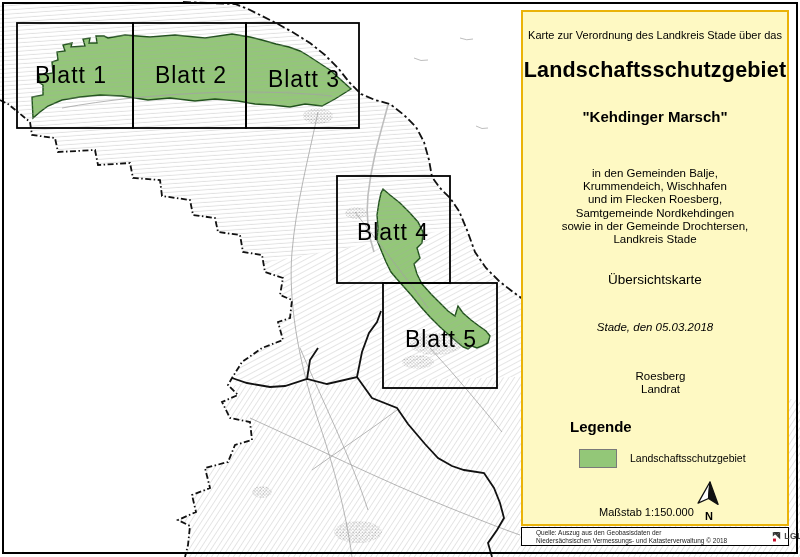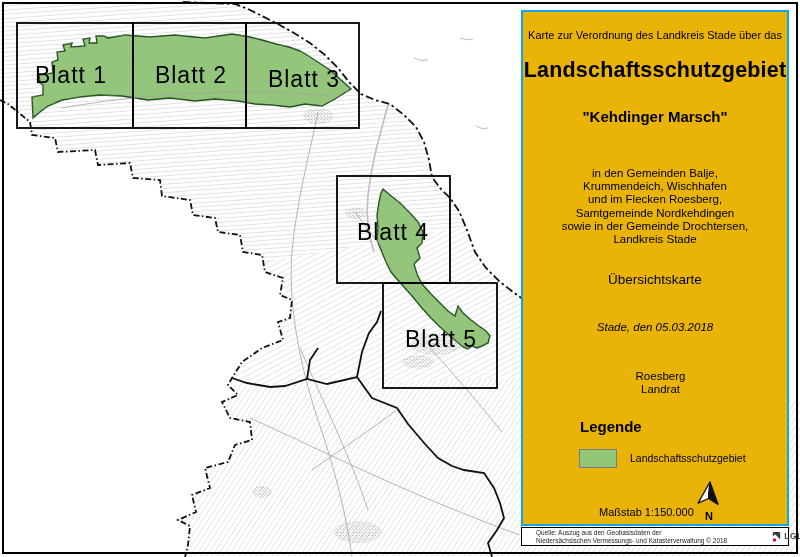--- a/index.html
+++ b/index.html
@@ -3,30 +3,30 @@
 <meta charset="utf-8">
 <style>
   html,body{margin:0;padding:0;background:#e8e8e8;}
   .page{position:relative;width:800px;height:557px;background:#fff;overflow:hidden;
         font-family:"Liberation Sans","DejaVu Sans",sans-serif;color:#000;}
   .map-svg{position:absolute;left:0;top:0;width:800px;height:557px;}
   .outer-border{position:absolute;left:2px;top:2px;right:2px;bottom:3px;
         border:2px solid #000;pointer-events:none;}
   
   .panel{position:absolute;left:521px;top:10px;width:268px;height:516px;
-         background:#eab308;border:2px solid #0ea5e9;box-sizing:border-box;}
+         background:#fef9c3;border:2px solid #eab308;box-sizing:border-box;}
   .panel .abs{position:absolute;left:0;right:0;text-align:center;}
   .intro{top:17px;font-size:11px;}
   .title{top:46px;font-size:21.5px;font-weight:bold;letter-spacing:.2px;}
   .subtitle{top:96px;font-size:15px;font-weight:bold;}
   .muni{top:155px;font-size:11.5px;line-height:13.2px;}
   .maptype{top:260px;font-size:13.5px;font-weight:normal;}
   .dateline{top:309px;font-size:11.5px;font-style:italic;}
   .signature{top:358px;font-size:11.5px;line-height:13px;margin-left:11px;}
-  .legend-head{position:absolute;left:57px;top:406px;font-size:15px;font-weight:bold;}
+  .legend-head{position:absolute;left:47px;top:406px;font-size:15px;font-weight:bold;}
   .legend-swatch{position:absolute;left:56px;top:437px;width:36px;height:17px;
                  background:#93c778;border:1px solid #7a7a7a;}
   .legend-label{position:absolute;left:107px;top:440px;font-size:10.5px;}
   .scale-label{position:absolute;left:76px;top:494px;font-size:11px;}
   .north{position:absolute;left:163px;top:469px;width:46px;text-align:center;}
   .north .n-label{font-size:11px;font-weight:bold;margin-top:0px;}
   
   .source-strip{position:absolute;left:521px;top:527px;width:268px;height:19px;
         background:#fff;border:1.5px solid #000;box-sizing:border-box;
         display:flex;align-items:center;justify-content:space-between;

